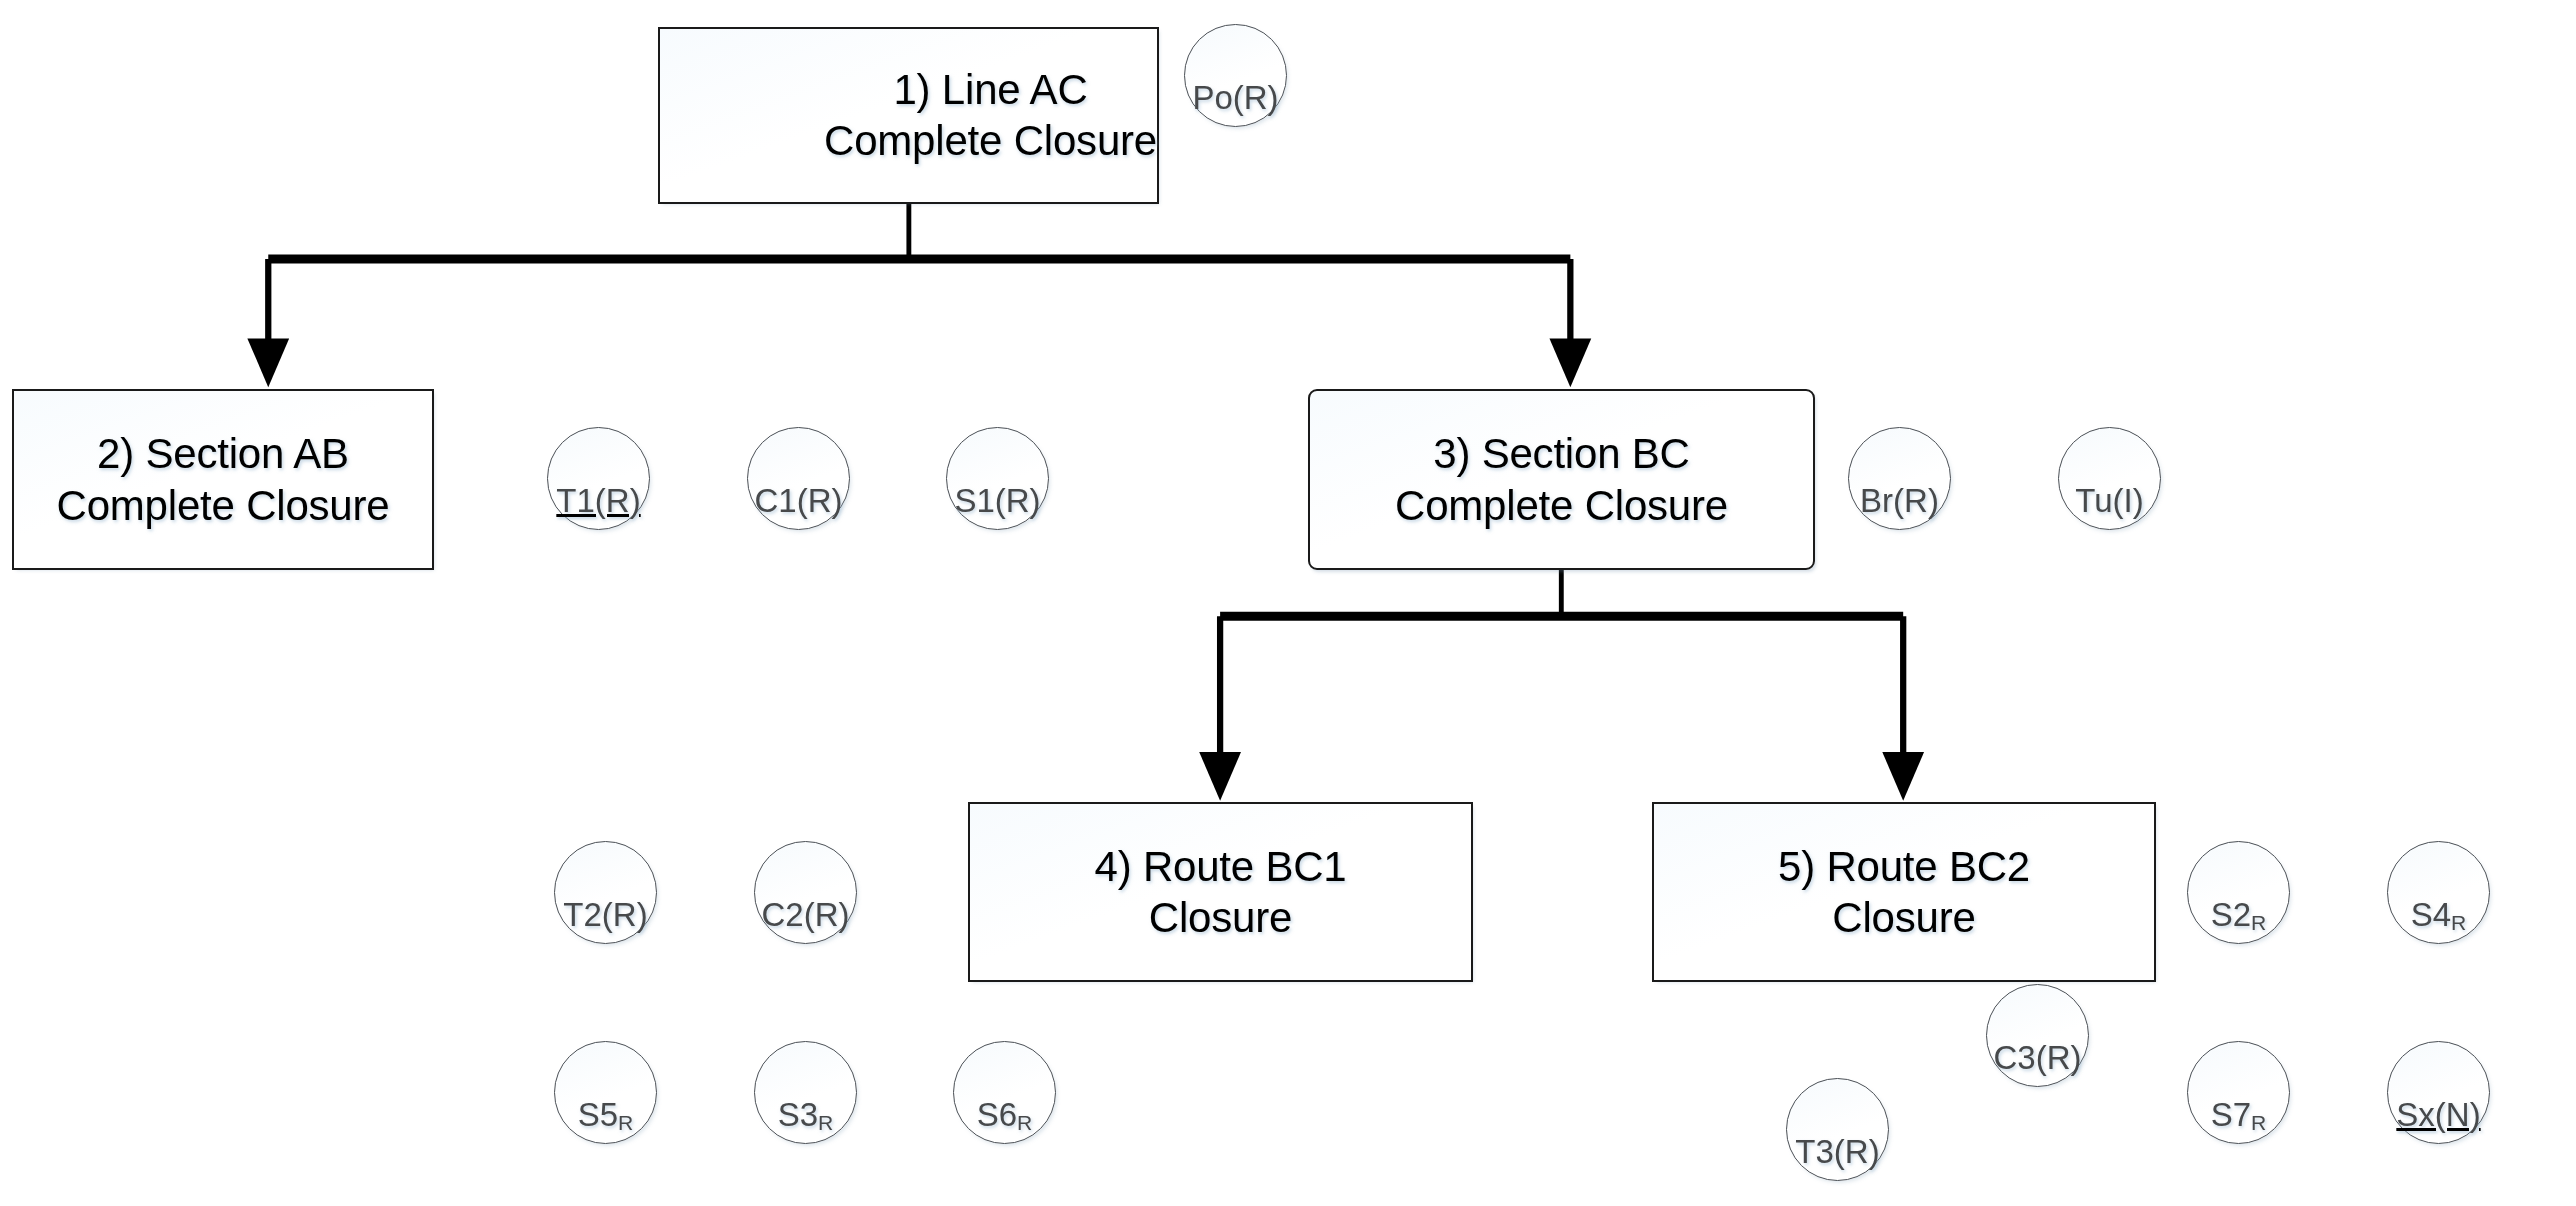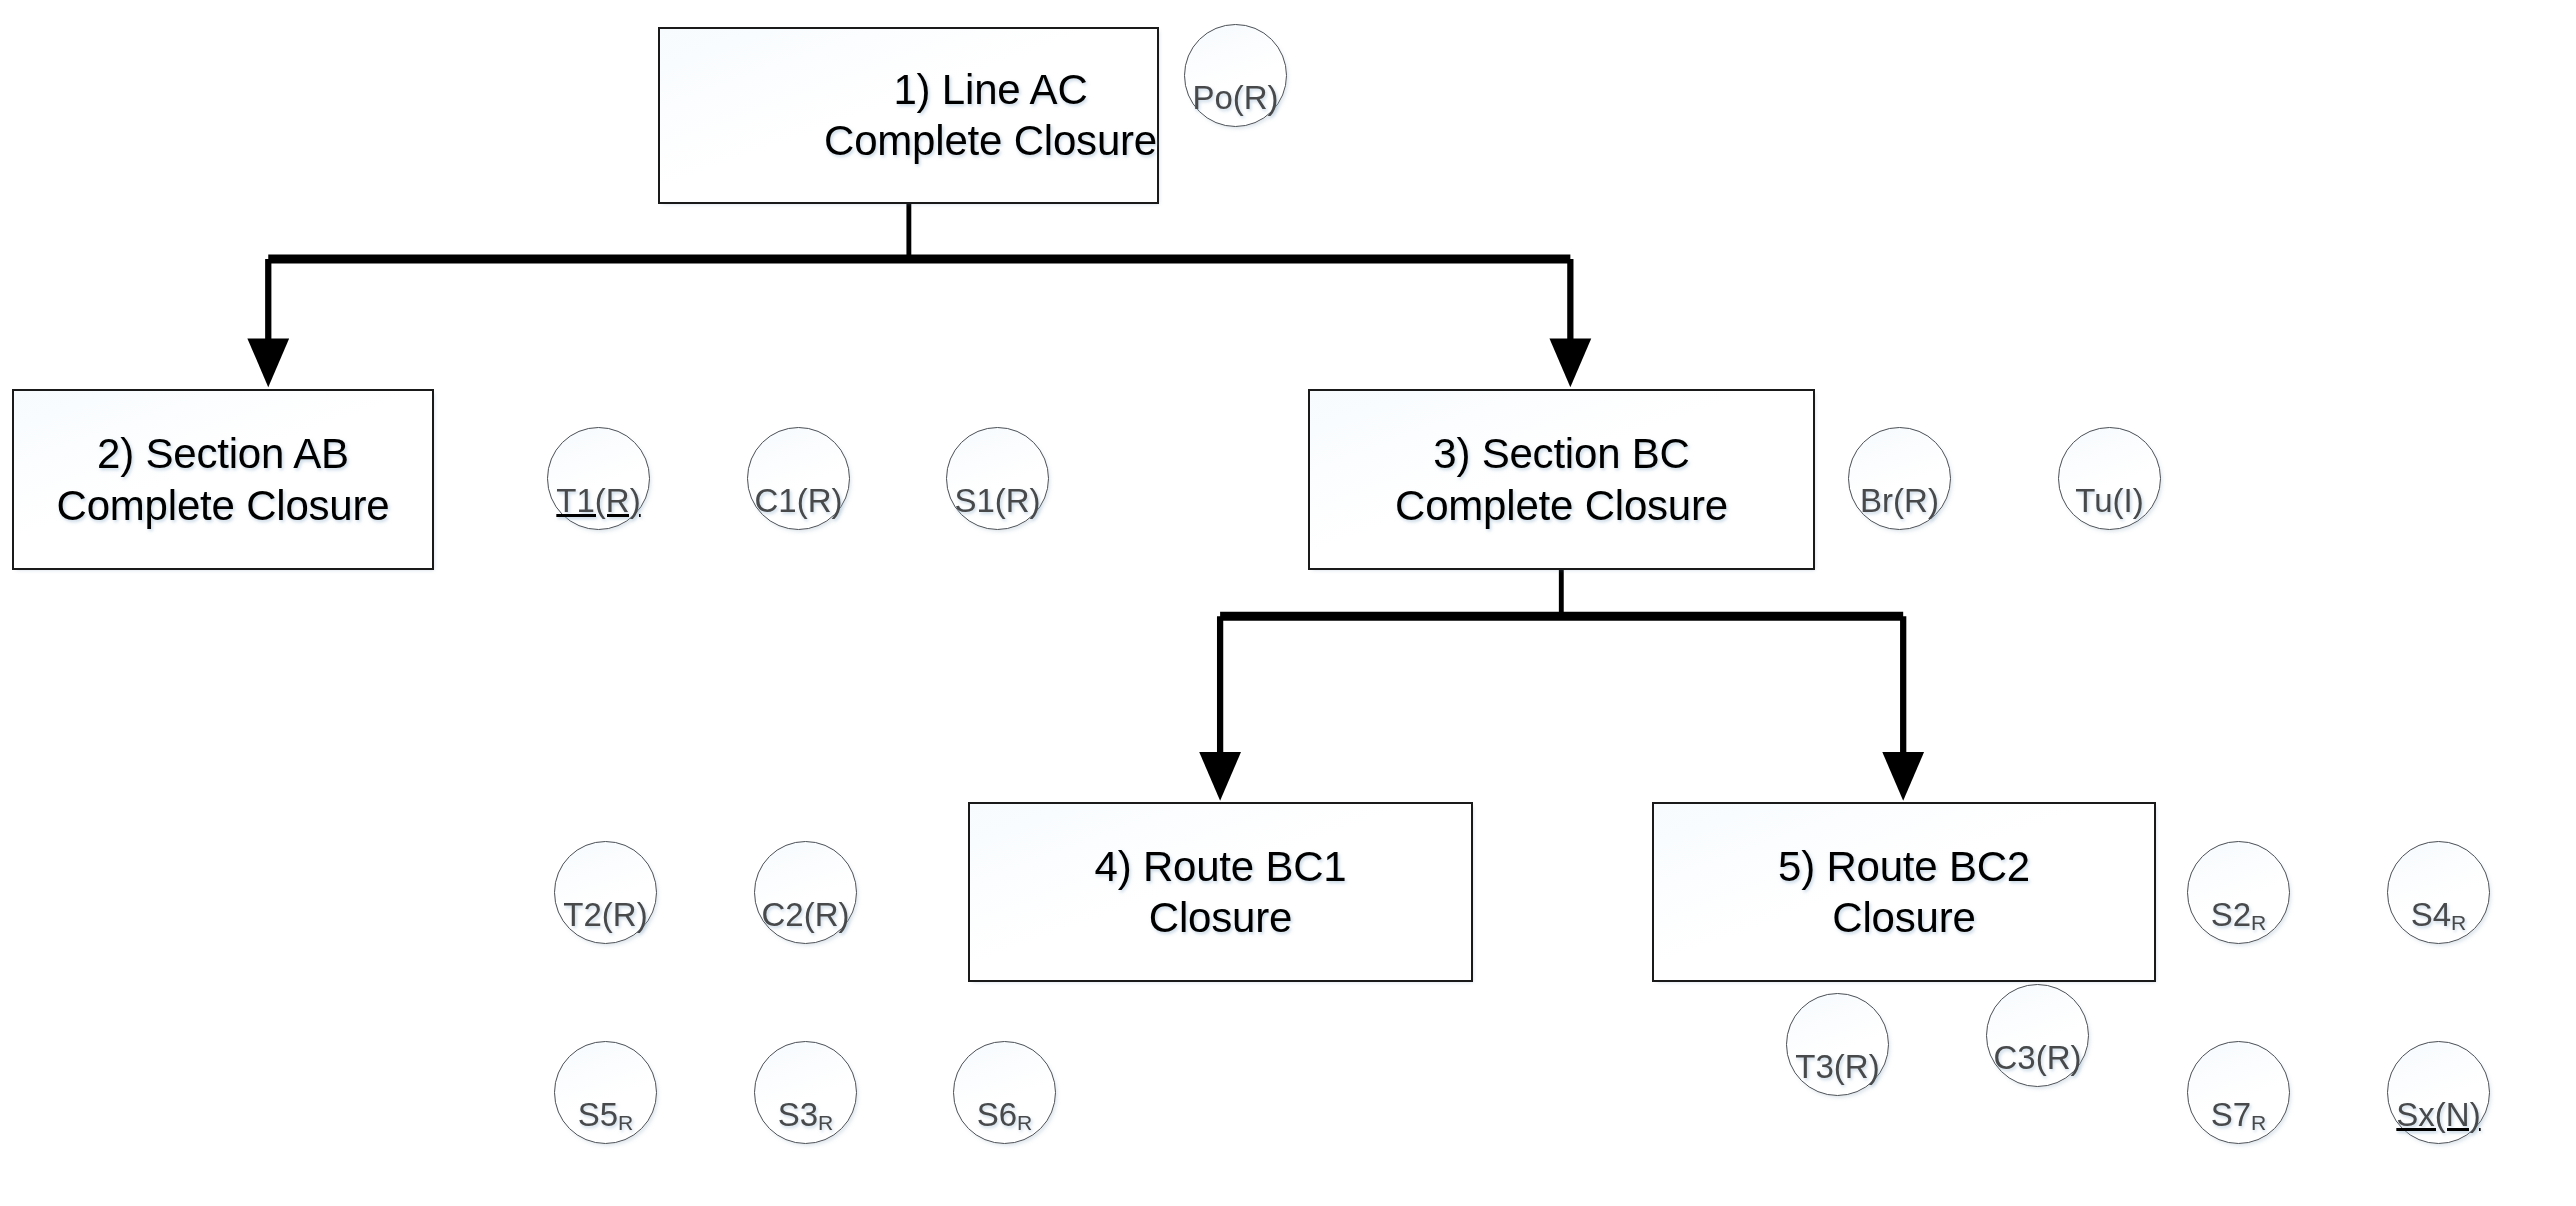--- a/index.html
+++ b/index.html
@@ -93,21 +93,21 @@
   <div class="node-box" style="left:658px;top:26.5px;width:501px;height:177px;justify-content:flex-end;">
     <div class="node-label">1) Line AC
 Complete Closure</div>
   </div>
 
   <div class="node-box" style="left:12px;top:389px;width:422px;height:181px;">
     <div class="node-label">2) Section AB
 Complete Closure</div>
   </div>
 
-  <div class="node-box" style="left:1308px;top:389px;width:507px;height:181px;">
+  <div class="node-box" style="left:1308px;top:389px;width:507px;height:181px;border-radius:9px;">
     <div class="node-label">3) Section BC
 Complete Closure</div>
   </div>
 
   <div class="node-box" style="left:968px;top:802px;width:505px;height:180px;">
     <div class="node-label">4) Route BC1
 Closure</div>
   </div>
 
   <div class="node-box" style="left:1652px;top:802px;width:504px;height:180px;">
@@ -153,21 +153,21 @@
   <div class="node-circle" style="left:554px;top:1041px;width:103px;height:103px;">
     <div class="circle-label"><span>S5</span><sub>R</sub></div>
   </div>
   <div class="node-circle" style="left:754px;top:1041px;width:103px;height:103px;">
     <div class="circle-label"><span>S3</span><sub>R</sub></div>
   </div>
   <div class="node-circle" style="left:953px;top:1041px;width:103px;height:103px;">
     <div class="circle-label"><span>S6</span><sub>R</sub></div>
   </div>
 
-  <div class="node-circle" style="left:1786px;top:993px;width:103px;height:103px;">
+  <div class="node-circle" style="left:1786px;top:1078px;width:103px;height:103px;">
     <div class="circle-label">T3(R)</div>
   </div>
   <div class="node-circle" style="left:1986px;top:984px;width:103px;height:103px;">
     <div class="circle-label">C3(R)</div>
   </div>
   <div class="node-circle" style="left:2187px;top:1041px;width:103px;height:103px;">
     <div class="circle-label"><span>S7</span><sub>R</sub></div>
   </div>
   <div class="node-circle" style="left:2387px;top:1041px;width:103px;height:103px;text-decoration:underline;">
     <div class="circle-label">Sx(N)</div>

